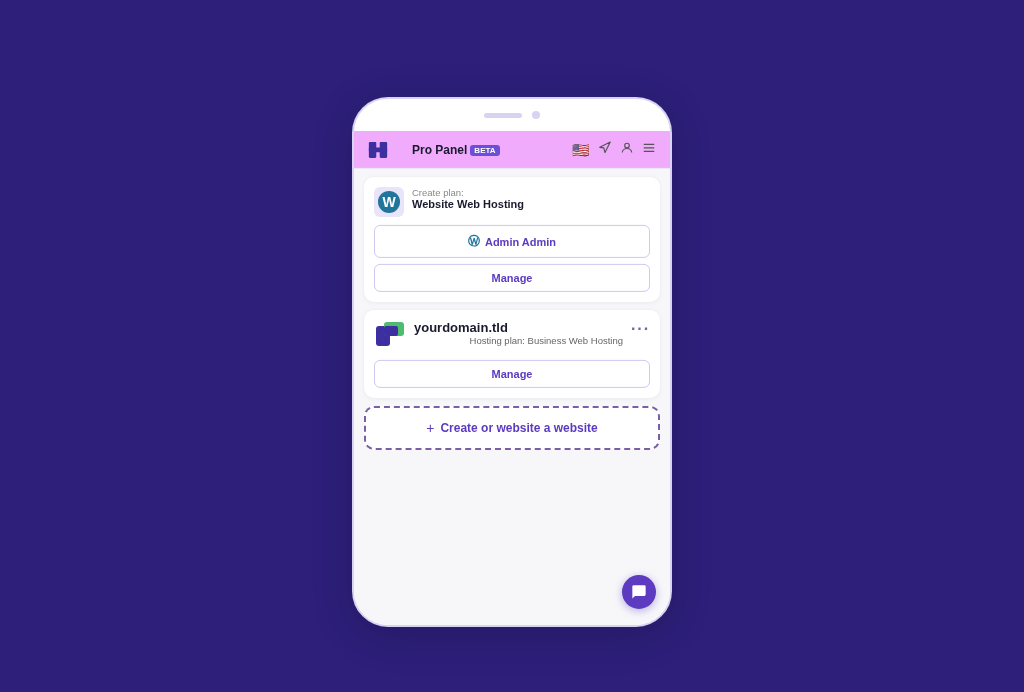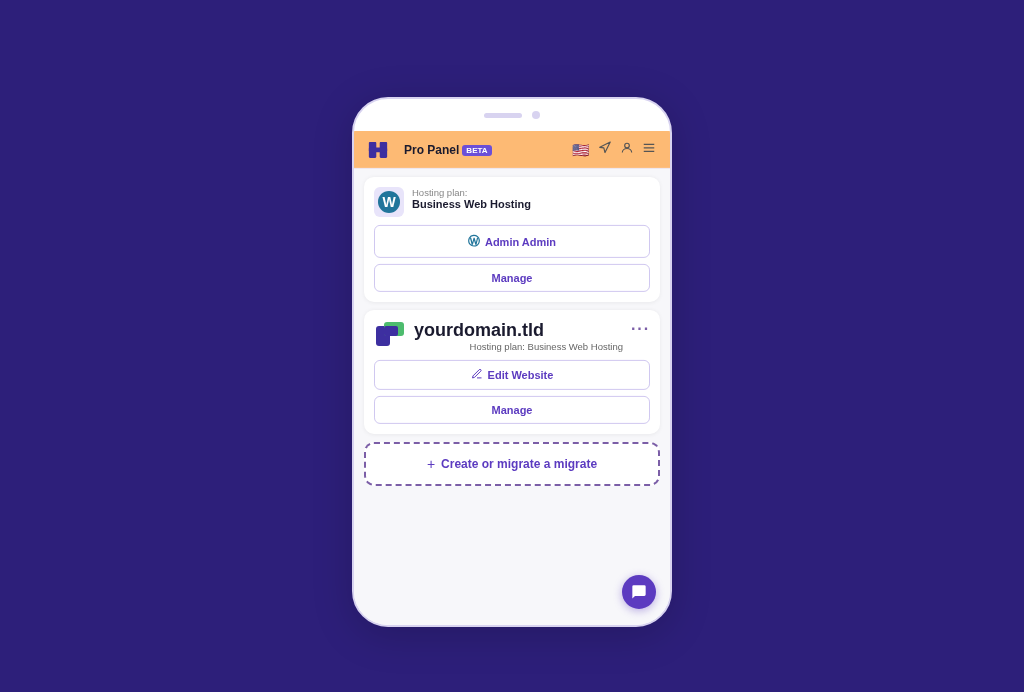--- a/index.html
+++ b/index.html
@@ -111,24 +111,24 @@
       right: 0;
       bottom: 0;
       background: #f7f7fa;
       overflow: hidden;
     }
 
     
     .app-header {
       display: flex;
       align-items: center;
-      background: #fdba74;
+      background: #f0abfc;
       padding: 10px 14px;
       border-bottom: 1px solid #eeebfa;
-      gap: 16px;
+      gap: 24px;
     }
 
     .app-pro-panel {
       color: #1a1a2e;
       font-size: 12px;
       font-weight: 600;
       flex: 1;
     }
 
     .beta-badge {
@@ -215,21 +215,21 @@
       color: #888;
     }
 
     .card-plan-name {
       font-size: 11px;
       color: #1a1a2e;
       font-weight: 600;
     }
 
     .domain-name {
-      font-size: 18px;
+      font-size: 13px;
       font-weight: 700;
       color: #1a1a2e;
     }
 
     .domain-plan {
       font-size: 9.5px;
       color: #666;
       text-align: right;
     }
 
@@ -381,22 +381,22 @@
       </div>
 
       <div class="phone-content">
 
         <div class="website-card">
           <div class="card-header">
             <div class="card-avatar">
               <div class="card-avatar-wp">W</div>
             </div>
             <div class="card-info">
-              <div class="card-plan-label">Hosting plan:</div>
-              <div class="card-plan-name">Business Web Hosting</div>
+              <div class="card-plan-label">Create plan:</div>
+              <div class="card-plan-name">Website Web Hosting</div>
             </div>
           </div>
           <button class="card-btn">
             <span style="color:#21759b;font-weight:700;font-size:12px;">Ⓦ</span>
             <span>Admin Admin</span>
           </button>
           <button class="card-btn">
             <span>Manage</span>
           </button>
         </div>
@@ -411,36 +411,27 @@
                 <rect x="10" y="6" width="14" height="10" rx="2" fill="#3d2fa0"></rect>
               </svg>
             </div>
             <div class="card-info">
               <div class="domain-name">yourdomain.tld</div>
               <div class="domain-plan">Hosting plan: Business Web Hosting</div>
             </div>
             <span class="card-menu">···</span>
           </div>
           <button class="card-btn">
-            <span>
-              <svg width="12" height="12" viewBox="0 0 24 24" fill="none" stroke="#5c3bc0" stroke-width="2">
-                <path d="M12 20h9"></path>
-                <path d="M16.5 3.5a2.121 2.121 0 013 3L7 19l-4 1 1-4L16.5 3.5z"></path>
-              </svg>
-            </span>
-            <span>Edit Website</span>
-          </button>
-          <button class="card-btn">
             <span>Manage</span>
           </button>
         </div>
 
         <div class="create-migrate-card">
           <span class="create-migrate-plus">+</span>
-          <span class="create-migrate-text">Create or migrate a migrate</span>
+          <span class="create-migrate-text">Create or website a website</span>
         </div>
 
       </div>
 
       <div class="chat-btn">
         <svg width="16" height="16" viewBox="0 0 24 24" fill="white" xmlns="http://www.w3.org/2000/svg">
           <path d="M20 2H4a2 2 0 00-2 2v18l4-4h14a2 2 0 002-2V4a2 2 0 00-2-2z"></path>
         </svg>
       </div>
 

